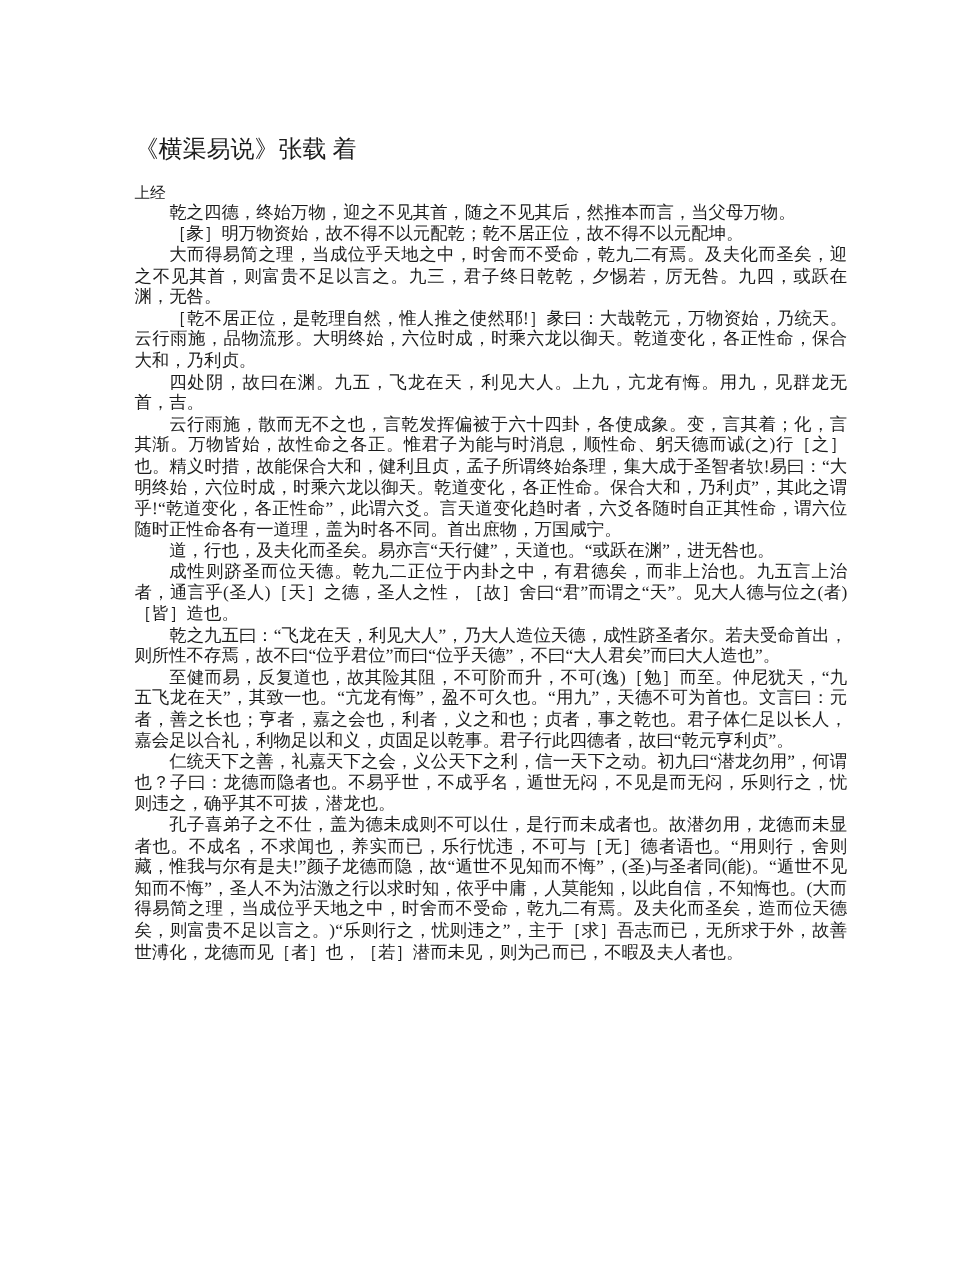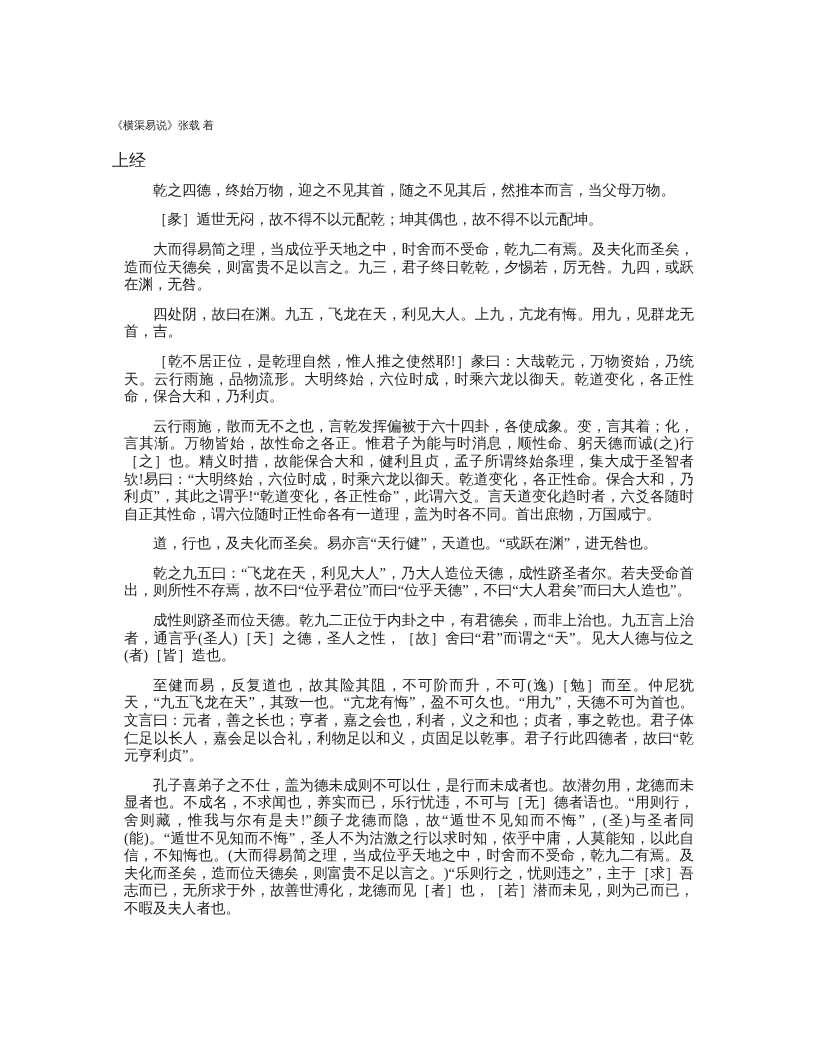--- a/index.html
+++ b/index.html
@@ -20,50 +20,51 @@
     position: absolute;
     left: 112px;
     top: 117px;
     width: 594px;
     font-size: 14.5px;
     line-height: 17.6px;
   }
   .doc-title {
     margin: 0 0 17.6px 0;
     font-weight: normal;
-    font-size: 11px;
+    font-size: 20px;
     line-height: 17.6px;
   }
   .section-heading {
     margin: 0;
     font-weight: normal;
-    font-size: 17px;
+    font-size: 13px;
     line-height: 17.6px;
   }
   .paragraphs p {
-    margin: 12px;
+    margin: 0;
     text-indent: 2em;
     text-align: justify;
     text-justify: inter-ideograph;
   }
 </style>
 </head>
 <body>
 
 <div class="page">
   <div class="content">
     <h1 class="doc-title">《横渠易说》张载 着</h1>
     <h2 class="section-heading">上经</h2>
     <div class="paragraphs">
         <p>乾之四德，终始万物，迎之不见其首，随之不见其后，然推本而言，当父母万物。</p>
-        <p>［彖］遁世无闷，故不得不以元配乾；坤其偶也，故不得不以元配坤。</p>
-        <p>大而得易简之理，当成位乎天地之中，时舍而不受命，乾九二有焉。及夫化而圣矣，造而位天德矣，则富贵不足以言之。九三，君子终日乾乾，夕惕若，厉无咎。九四，或跃在渊，无咎。</p>
+        <p>［彖］明万物资始，故不得不以元配乾；乾不居正位，故不得不以元配坤。</p>
+        <p>大而得易简之理，当成位乎天地之中，时舍而不受命，乾九二有焉。及夫化而圣矣，迎之不见其首，则富贵不足以言之。九三，君子终日乾乾，夕惕若，厉无咎。九四，或跃在渊，无咎。</p>
+        <p>［乾不居正位，是乾理自然，惟人推之使然耶!］彖曰：大哉乾元，万物资始，乃统天。云行雨施，品物流形。大明终始，六位时成，时乘六龙以御天。乾道变化，各正性命，保合大和，乃利贞。</p>
         <p>四处阴，故曰在渊。九五，飞龙在天，利见大人。上九，亢龙有悔。用九，见群龙无首，吉。</p>
-        <p>［乾不居正位，是乾理自然，惟人推之使然耶!］彖曰：大哉乾元，万物资始，乃统天。云行雨施，品物流形。大明终始，六位时成，时乘六龙以御天。乾道变化，各正性命，保合大和，乃利贞。</p>
         <p>云行雨施，散而无不之也，言乾发挥偏被于六十四卦，各使成象。变，言其着；化，言其渐。万物皆始，故性命之各正。惟君子为能与时消息，顺性命、躬天德而诚(之)行［之］也。精义时措，故能保合大和，健利且贞，孟子所谓终始条理，集大成于圣智者欤!易曰：“大明终始，六位时成，时乘六龙以御天。乾道变化，各正性命。保合大和，乃利贞”，其此之谓乎!“乾道变化，各正性命”，此谓六爻。言天道变化趋时者，六爻各随时自正其性命，谓六位随时正性命各有一道理，盖为时各不同。首出庶物，万国咸宁。</p>
         <p>道，行也，及夫化而圣矣。易亦言“天行健”，天道也。“或跃在渊”，进无咎也。</p>
+        <p>成性则跻圣而位天德。乾九二正位于内卦之中，有君德矣，而非上治也。九五言上治者，通言乎(圣人)［天］之德，圣人之性，［故］舍曰“君”而谓之“天”。见大人德与位之(者)［皆］造也。</p>
         <p>乾之九五曰：“飞龙在天，利见大人”，乃大人造位天德，成性跻圣者尔。若夫受命首出，则所性不存焉，故不曰“位乎君位”而曰“位乎天德”，不曰“大人君矣”而曰大人造也”。</p>
-        <p>成性则跻圣而位天德。乾九二正位于内卦之中，有君德矣，而非上治也。九五言上治者，通言乎(圣人)［天］之德，圣人之性，［故］舍曰“君”而谓之“天”。见大人德与位之(者)［皆］造也。</p>
         <p>至健而易，反复道也，故其险其阻，不可阶而升，不可(逸)［勉］而至。仲尼犹天，“九五飞龙在天”，其致一也。“亢龙有悔”，盈不可久也。“用九”，天德不可为首也。文言曰：元者，善之长也；亨者，嘉之会也，利者，义之和也；贞者，事之乾也。君子体仁足以长人，嘉会足以合礼，利物足以和义，贞固足以乾事。君子行此四德者，故曰“乾元亨利贞”。</p>
+        <p>仁统天下之善，礼嘉天下之会，义公天下之利，信一天下之动。初九曰“潜龙勿用”，何谓也？子曰：龙德而隐者也。不易乎世，不成乎名，遁世无闷，不见是而无闷，乐则行之，忧则违之，确乎其不可拔，潜龙也。</p>
         <p>孔子喜弟子之不仕，盖为德未成则不可以仕，是行而未成者也。故潜勿用，龙德而未显者也。不成名，不求闻也，养实而已，乐行忧违，不可与［无］德者语也。“用则行，舍则藏，惟我与尔有是夫!”颜子龙德而隐，故“遁世不见知而不悔”，(圣)与圣者同(能)。“遁世不见知而不悔”，圣人不为沽激之行以求时知，依乎中庸，人莫能知，以此自信，不知悔也。(大而得易简之理，当成位乎天地之中，时舍而不受命，乾九二有焉。及夫化而圣矣，造而位天德矣，则富贵不足以言之。)“乐则行之，忧则违之”，主于［求］吾志而已，无所求于外，故善世溥化，龙德而见［者］也，［若］潜而未见，则为己而已，不暇及夫人者也。</p>
       </div>
   </div>
 </div>
 
 </body></html>

